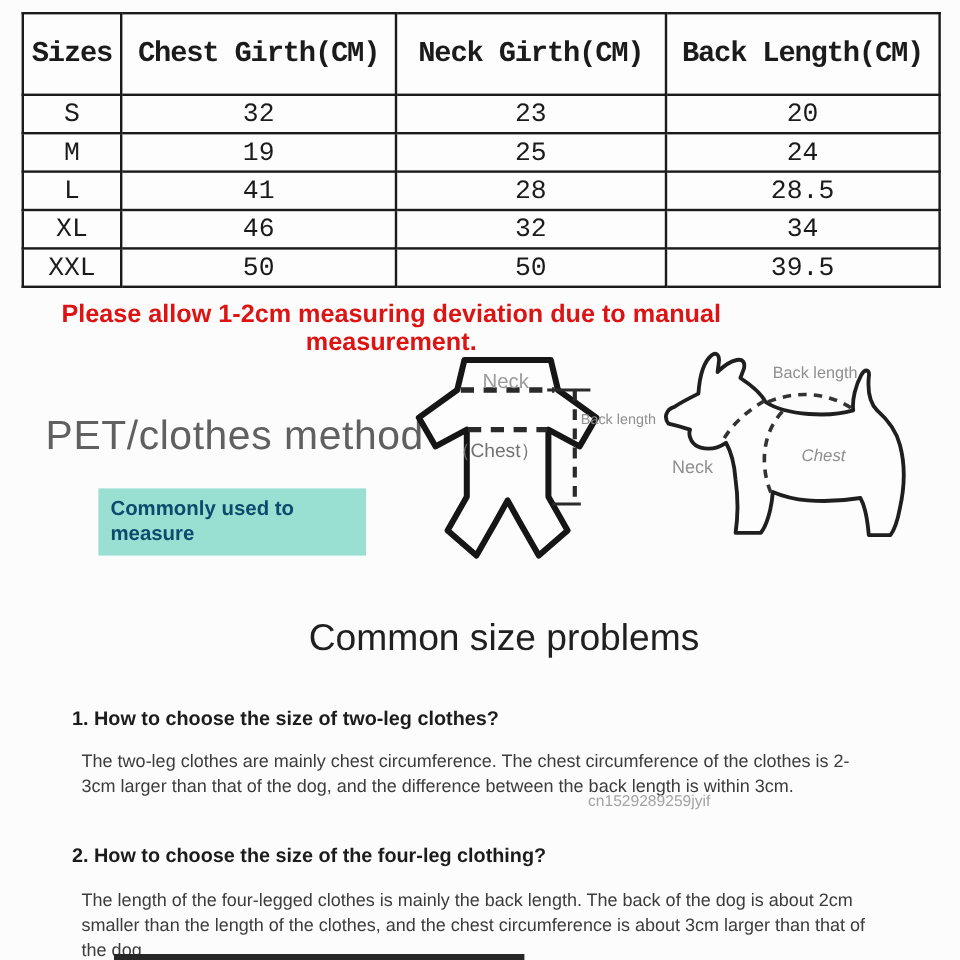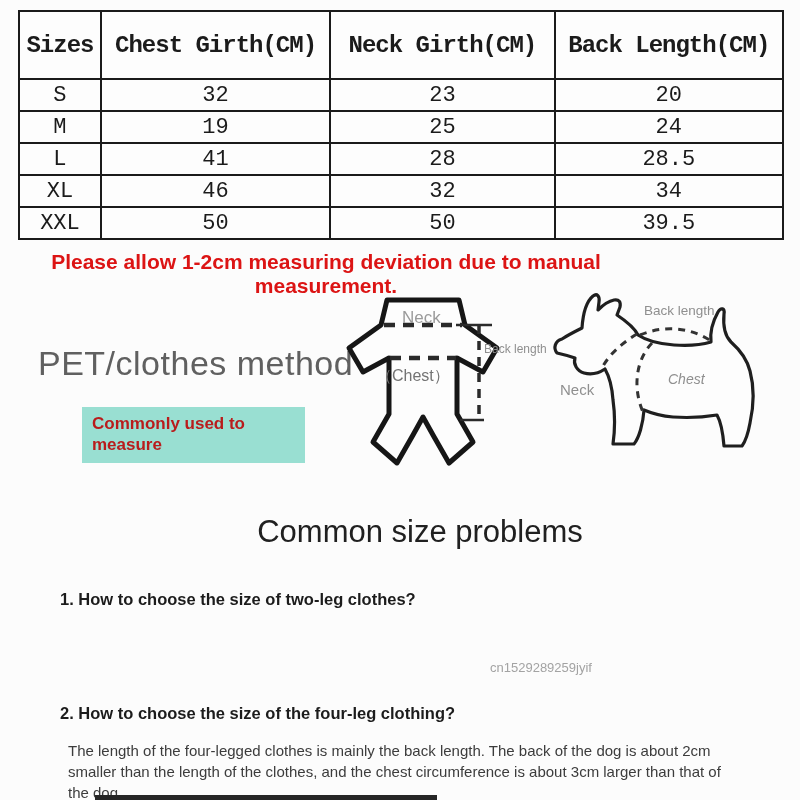--- a/index.html
+++ b/index.html
@@ -32,21 +32,21 @@
   }
 
   
   .method-title {
     position: absolute; left: 38px; top: 344px;
     font-size: 34px; color: #606060; letter-spacing: 0.5px;
   }
   .highlight-box {
     position: absolute; left: 82px; top: 407px; width: 223px; height: 56px;
     background: #99dfd2; padding: 6px 10px;
-    font-size: 17px; font-weight: bold; color: #b91c1c; line-height: 1.25;
+    font-size: 17px; font-weight: bold; color: #0c4a6e; line-height: 1.25;
   }
   .diagram { position: absolute; }
   .garment-diagram { left: 332px; top: 292px; width: 230px; height: 195px; }
   .dog-diagram { left: 540px; top: 283px; width: 260px; height: 212px; }
   .diag-label { position: absolute; color: #8f8f8f; white-space: nowrap; }
   .lbl-garment-neck { left: 70px; top: 16px; font-size: 17px; color: #9b9b9b; }
   .lbl-garment-chest { left: 44px; top: 74px; font-size: 16px; color: #737373; }
   .lbl-garment-back { left: 152px; top: 50px; font-size: 12px; }
   .lbl-dog-back { left: 104px; top: 20px; font-size: 13.5px; }
   .lbl-dog-neck { left: 20px; top: 98px; font-size: 15px; }
@@ -151,20 +151,21 @@
       <path d="M100,52 C124,42 150,44 171,58" fill="none" stroke="#333333" stroke-width="3" stroke-dasharray="7,6"></path>
     </svg>
     <span class="diag-label lbl-dog-back">Back length</span>
     <span class="diag-label lbl-dog-neck">Neck</span>
     <span class="diag-label lbl-dog-chest">Chest</span>
   </div>
 
   <div class="problems-title">Common size problems</div>
 
   <div class="question q1">1. How to choose the size of two-leg clothes?</div>
+  <div class="answer a1">The two-leg clothes are mainly chest circumference. The chest circumference of the clothes is 2-3cm larger than that of the dog, and the difference between the back length is within 3cm.</div>
   <div class="watermark">cn1529289259jyif</div>
 
   <div class="question q2">2. How to choose the size of the four-leg clothing?</div>
   <div class="answer a2">The length of the four-legged clothes is mainly the back length. The back of the dog is about 2cm smaller than the length of the clothes, and the chest circumference is about 3cm larger than that of the dog.</div>
 
   <div class="cutoff-bar"></div>
 
 </div>
 
 </body></html>

